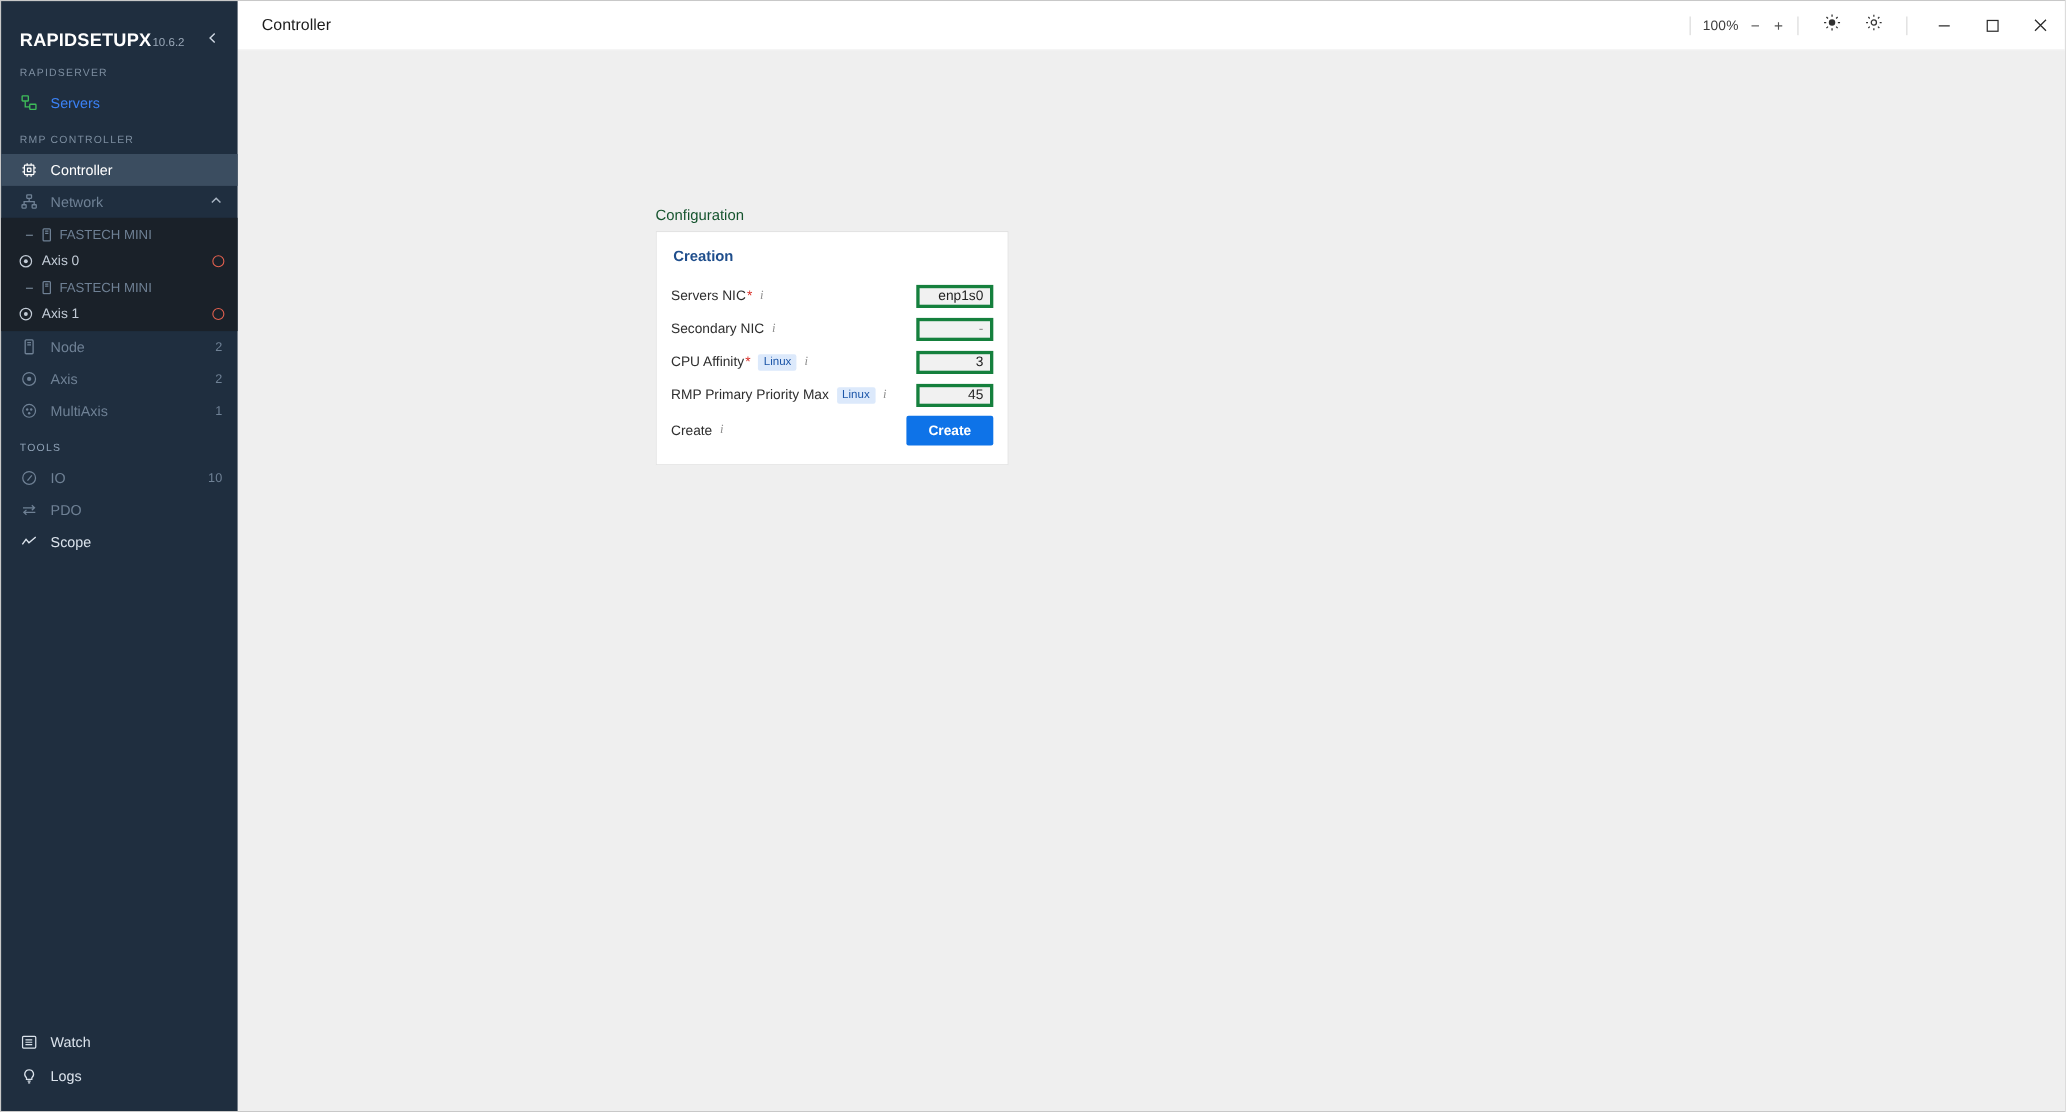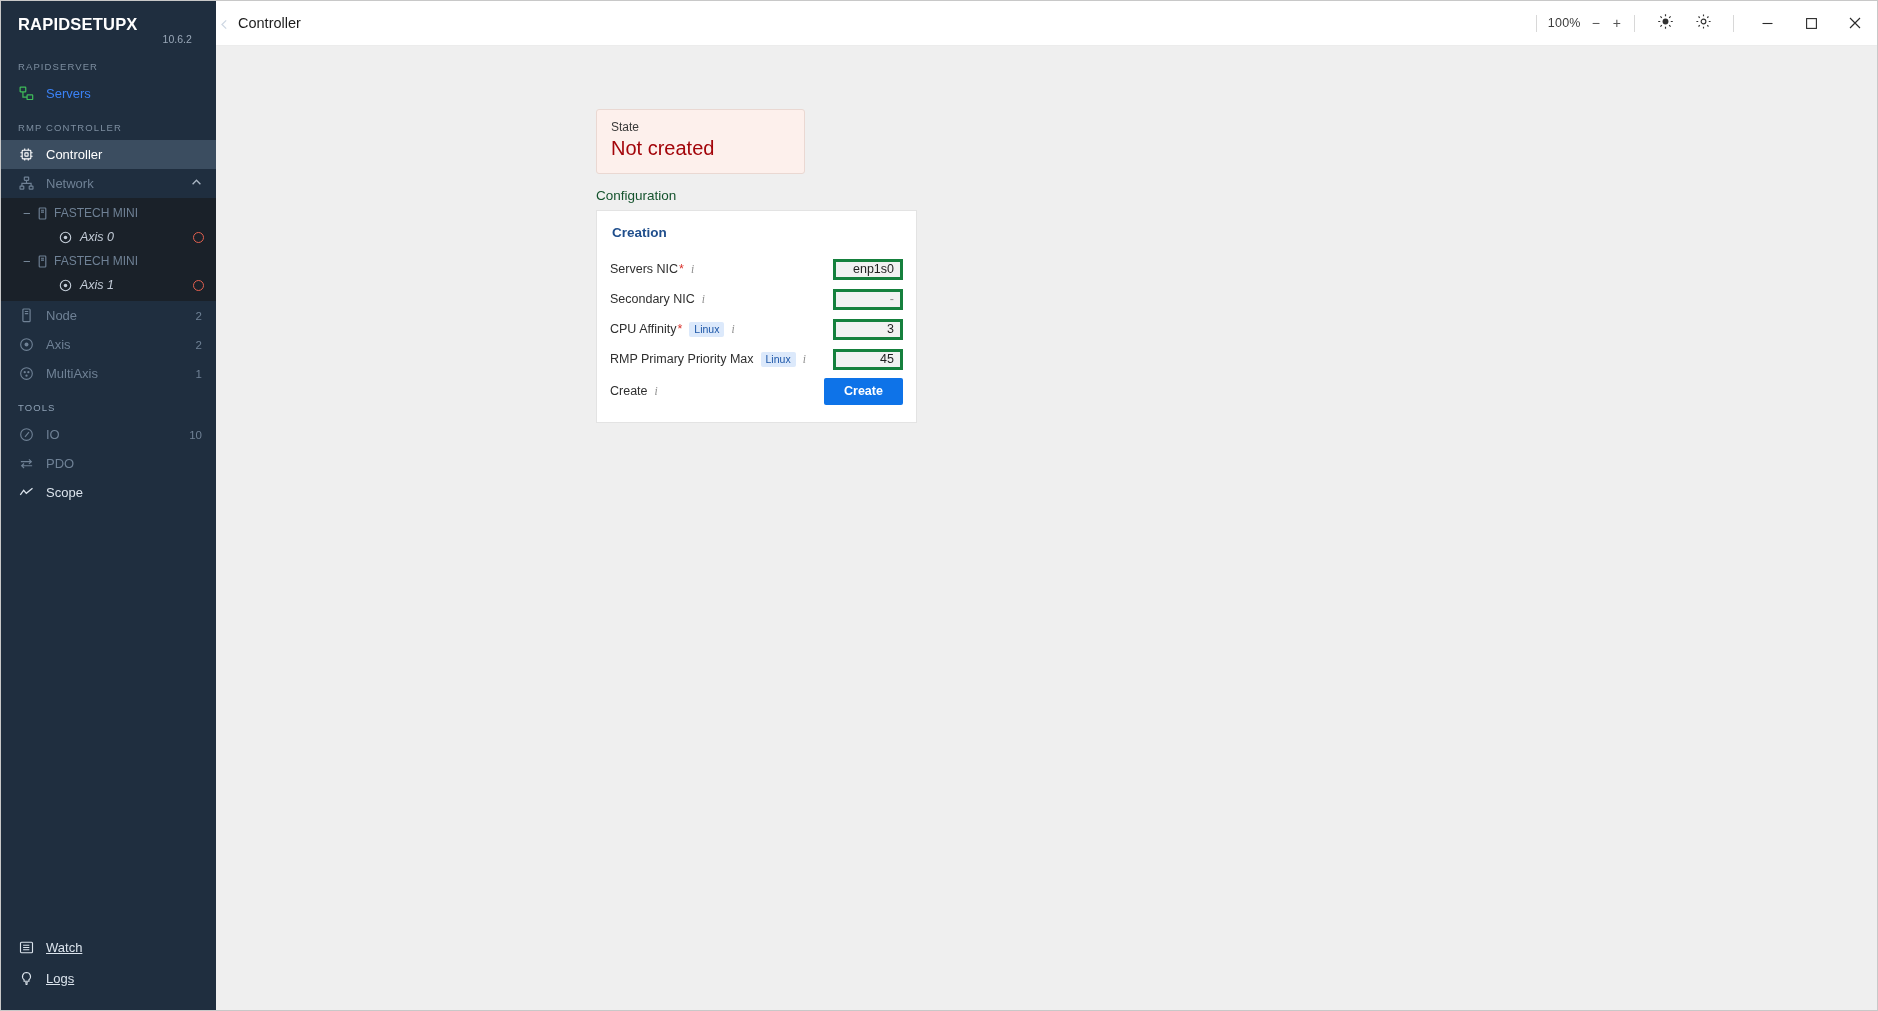--- a/index.html
+++ b/index.html
@@ -24,24 +24,23 @@
     background: #1f2e3f;
     color: #e7ecf2;
     display: flex;
     flex-direction: column;
     flex: none;
     position: relative;
   }
   .brand-row {
     height: 46px;
     display: flex;
-    align-items: center;
+    align-items: flex-end;
     padding: 0 14px 0 17px;
     flex: none;
-    gap: 24px;
   }
   .brand-name {
     font-size: 16.5px;
     font-weight: bold;
     letter-spacing: .2px;
     color: #ffffff;
   }
   .brand-version {
     font-size: 10.5px;
     color: #9aa8b8;
@@ -118,38 +117,37 @@
     margin-right: 2px;
     display: inline-block;
   }
   .tree-node .devico { margin-right: 6px; display:inline-flex; }
   .tree-leaf {
     height: 24px;
     display: flex;
     align-items: center;
     font-size: 12.5px;
     color: #c3ccd7;
-    padding-left: 58px;
+    padding-left: 16px;
     padding-right: 12px;
     cursor: pointer;
-    font-style: italic;
   }
   .tree-leaf .axico { margin-right: 8px; display:inline-flex; }
   .tree-leaf .status-dot {
     margin-left: auto;
     width: 11px; height: 11px;
     border: 1.6px solid #e2604f;
     border-radius: 50%;
   }
 
   .sidebar-bottom {
     margin-top: auto;
     padding-bottom: 16px;
   }
-  .sidebar-bottom .nav-item { height: 31px; text-decoration: underline; }
+  .sidebar-bottom .nav-item { height: 31px; }
 
   
   #main {
     flex: 1;
     height: 100%;
     display: flex;
     flex-direction: column;
     background: #efefef;
     min-width: 0;
   }
@@ -555,24 +553,20 @@
         <div class="win-btn">
           <svg width="14" height="14" viewBox="0 0 14 14">
               <path d="M2 2l10 10M12 2L2 12" stroke="#2b2b2b" stroke-width="1.15"></path>
             </svg>
         </div>
       </div>
     </div>
 
     <div id="content">
 
-      <div class="state-card">
-        <div class="state-label">State</div>
-        <div class="state-value">Not created</div>
-      </div>
 
       <div class="config-heading">Configuration</div>
 
       <div class="config-panel">
         <div class="panel-title">Creation</div>
 
         <div class="form-row">
           <span class="row-label">
             <span>Servers NIC</span>
               <span class="req">*</span>

